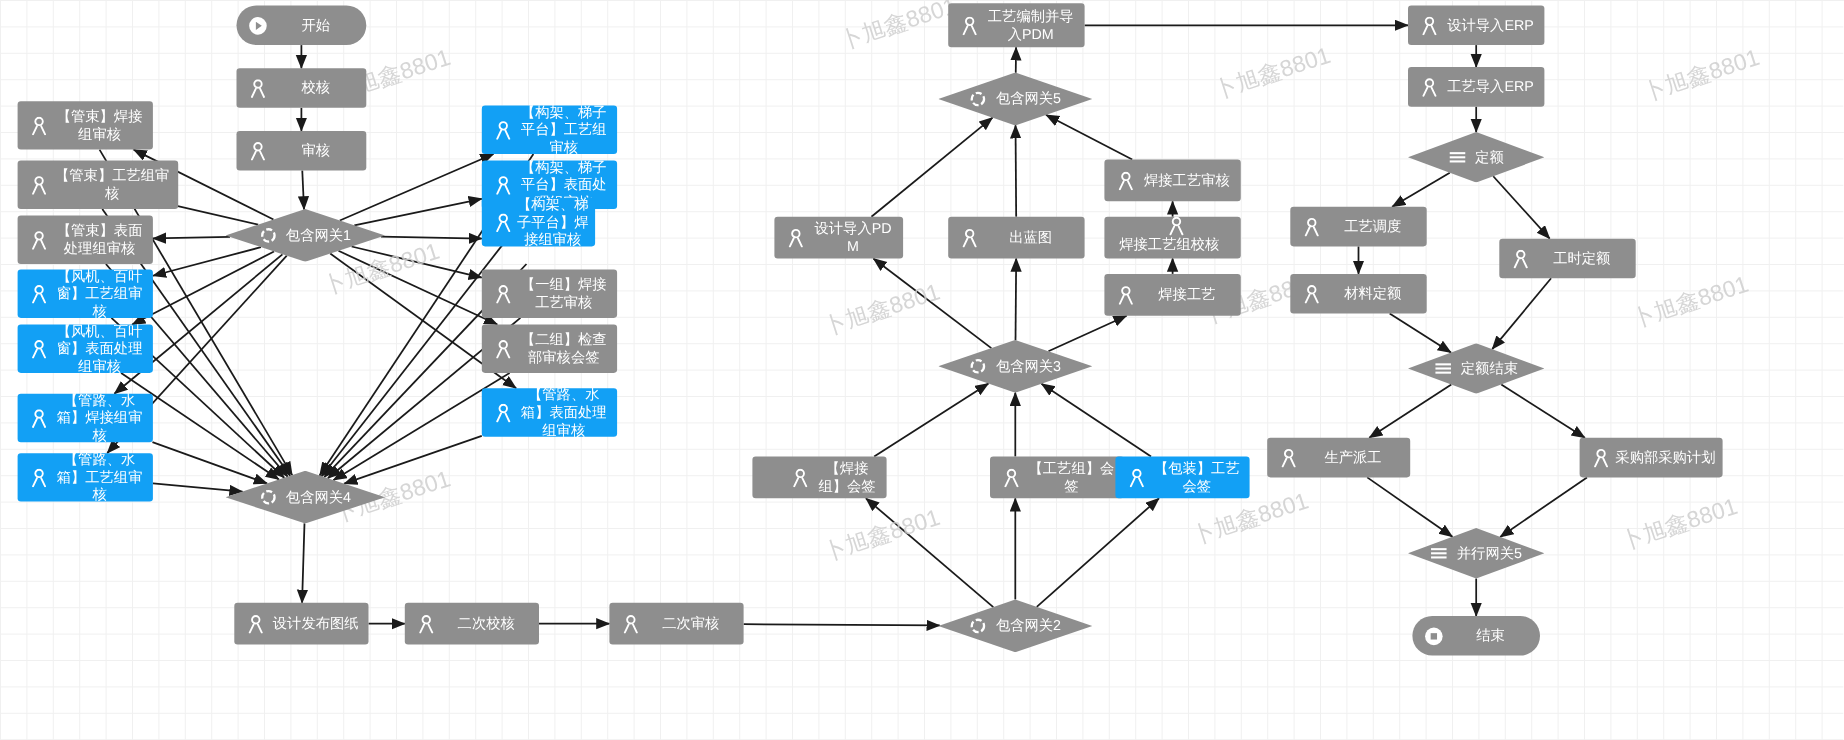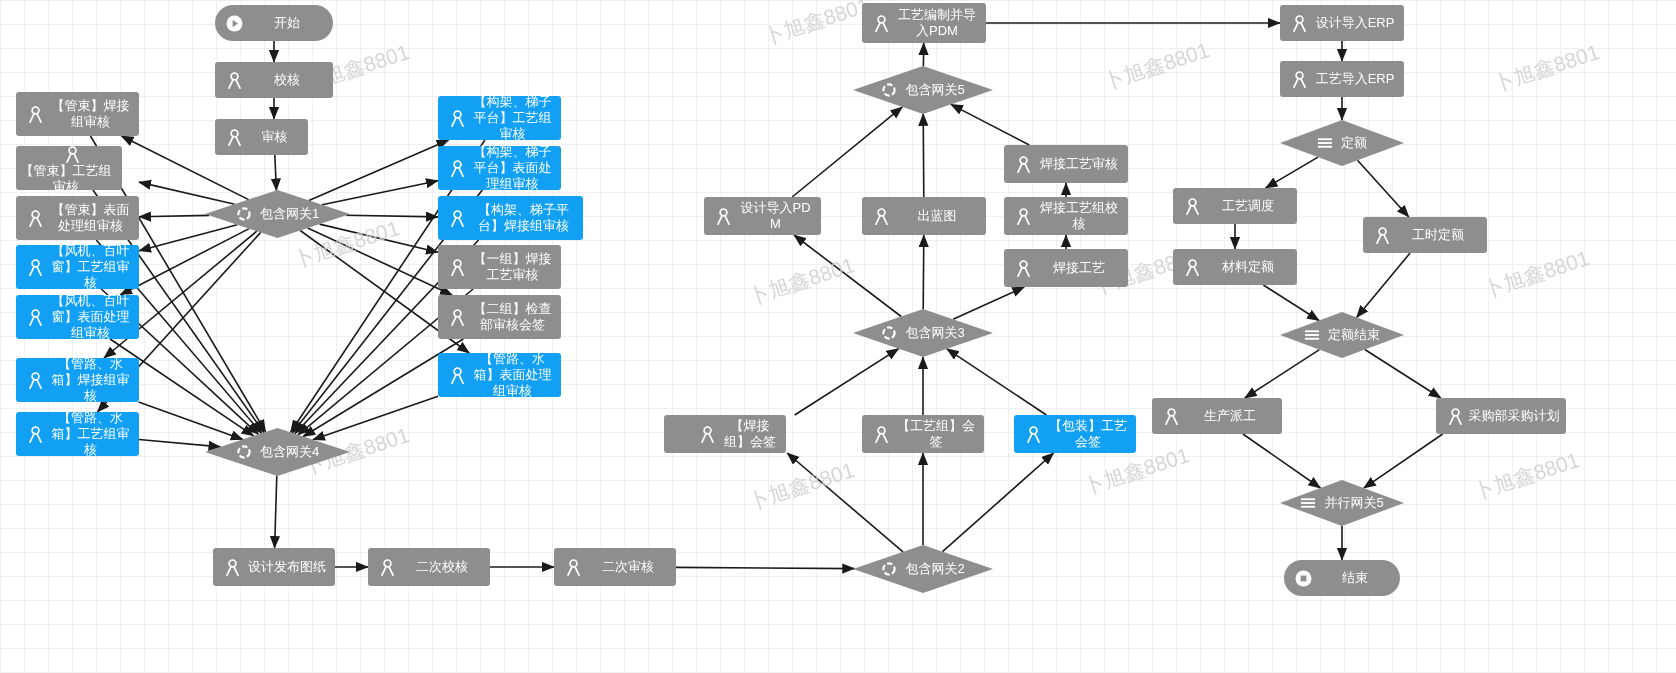--- a/index.html
+++ b/index.html
@@ -150,39 +150,39 @@
       </div>
       <div class="node task" style="left: 215px; top: 62px; width: 118px; height: 36px;">
         <span class="ico">
           <svg width="15" height="17" viewBox="0 0 15 17">
             <circle cx="7.5" cy="4.4" r="3.4" fill="none" stroke="#fff" stroke-width="1.7"></circle>
             <path d="M2 16.2 L5.6 8.6 M13 16.2 L9.4 8.6" stroke="#fff" stroke-width="1.7" fill="none" stroke-linecap="round"></path>
           </svg>
         </span>
         <span class="lbl">校核</span>
       </div>
-      <div class="node task" style="left: 215px; top: 119px; width: 93px; height: 36px;">
+      <div class="node task" style="left: 215px; top: 119px; width: 118px; height: 36px;">
         <span class="ico">
           <svg width="15" height="17" viewBox="0 0 15 17">
             <circle cx="7.5" cy="4.4" r="3.4" fill="none" stroke="#fff" stroke-width="1.7"></circle>
             <path d="M2 16.2 L5.6 8.6 M13 16.2 L9.4 8.6" stroke="#fff" stroke-width="1.7" fill="none" stroke-linecap="round"></path>
           </svg>
         </span>
         <span class="lbl">审核</span>
       </div>
       <div class="node task" style="left: 16px; top: 92px; width: 123px; height: 44px;">
         <span class="ico">
           <svg width="15" height="17" viewBox="0 0 15 17">
             <circle cx="7.5" cy="4.4" r="3.4" fill="none" stroke="#fff" stroke-width="1.7"></circle>
             <path d="M2 16.2 L5.6 8.6 M13 16.2 L9.4 8.6" stroke="#fff" stroke-width="1.7" fill="none" stroke-linecap="round"></path>
           </svg>
         </span>
         <span class="lbl">【管束】焊接组审核</span>
       </div>
-      <div class="node task" style="left: 16px; top: 146px; width: 106px; height: 44px; flex-direction: column;">
+      <div class="node task" style="left: 16px; top: 146px; width: 146px; height: 44px;">
         <span class="ico">
           <svg width="15" height="17" viewBox="0 0 15 17">
             <circle cx="7.5" cy="4.4" r="3.4" fill="none" stroke="#fff" stroke-width="1.7"></circle>
             <path d="M2 16.2 L5.6 8.6 M13 16.2 L9.4 8.6" stroke="#fff" stroke-width="1.7" fill="none" stroke-linecap="round"></path>
           </svg>
         </span>
         <span class="lbl">【管束】工艺组审核</span>
       </div>
       <div class="node task" style="left: 16px; top: 196px; width: 123px; height: 44px;">
         <span class="ico">
@@ -240,21 +240,21 @@
       </div>
       <div class="node task hl" style="left: 438px; top: 146px; width: 123px; height: 44px;">
         <span class="ico">
           <svg width="15" height="17" viewBox="0 0 15 17">
             <circle cx="7.5" cy="4.4" r="3.4" fill="none" stroke="#fff" stroke-width="1.7"></circle>
             <path d="M2 16.2 L5.6 8.6 M13 16.2 L9.4 8.6" stroke="#fff" stroke-width="1.7" fill="none" stroke-linecap="round"></path>
           </svg>
         </span>
         <span class="lbl">【构架、梯子平台】表面处理组审核</span>
       </div>
-      <div class="node task hl" style="left: 438px; top: 196px; width: 145px; height: 44px;">
+      <div class="node task hl" style="left: 438px; top: 180px; width: 103px; height: 44px;">
         <span class="ico">
           <svg width="15" height="17" viewBox="0 0 15 17">
             <circle cx="7.5" cy="4.4" r="3.4" fill="none" stroke="#fff" stroke-width="1.7"></circle>
             <path d="M2 16.2 L5.6 8.6 M13 16.2 L9.4 8.6" stroke="#fff" stroke-width="1.7" fill="none" stroke-linecap="round"></path>
           </svg>
         </span>
         <span class="lbl">【构架、梯子平台】焊接组审核</span>
       </div>
       <div class="node task" style="left: 438px; top: 245px; width: 123px; height: 44px;">
         <span class="ico">
@@ -336,30 +336,30 @@
         <div class="dia"></div>
         <div class="inner">
           <span class="gico">
             <svg width="16" height="16" viewBox="0 0 16 16">
               <circle cx="8" cy="8" r="5.6" fill="none" stroke="#fff" stroke-width="2.1" stroke-dasharray="5.5 2.4"></circle>
             </svg>
           </span>
           <span>包含网关2</span>
         </div>
       </div>
-      <div class="node task" style="left: 664px; top: 415px; width: 122px; height: 38px; padding-left: 24px;">
+      <div class="node task" style="left: 684px; top: 415px; width: 122px; height: 38px; padding-left: 24px;">
         <span class="ico">
           <svg width="15" height="17" viewBox="0 0 15 17">
             <circle cx="7.5" cy="4.4" r="3.4" fill="none" stroke="#fff" stroke-width="1.7"></circle>
             <path d="M2 16.2 L5.6 8.6 M13 16.2 L9.4 8.6" stroke="#fff" stroke-width="1.7" fill="none" stroke-linecap="round"></path>
           </svg>
         </span>
         <span class="lbl">【焊接组】会签</span>
       </div>
-      <div class="node task" style="left: 862px; top: 415px; width: 122px; height: 38px;">
+      <div class="node task" style="left: 900px; top: 415px; width: 122px; height: 38px;">
         <span class="ico">
           <svg width="15" height="17" viewBox="0 0 15 17">
             <circle cx="7.5" cy="4.4" r="3.4" fill="none" stroke="#fff" stroke-width="1.7"></circle>
             <path d="M2 16.2 L5.6 8.6 M13 16.2 L9.4 8.6" stroke="#fff" stroke-width="1.7" fill="none" stroke-linecap="round"></path>
           </svg>
         </span>
         <span class="lbl">【工艺组】会签</span>
       </div>
       <div class="node task hl" style="left: 1014px; top: 415px; width: 122px; height: 38px;">
         <span class="ico">
@@ -401,21 +401,21 @@
       </div>
       <div class="node task" style="left: 1004px; top: 249px; width: 124px; height: 38px;">
         <span class="ico">
           <svg width="15" height="17" viewBox="0 0 15 17">
             <circle cx="7.5" cy="4.4" r="3.4" fill="none" stroke="#fff" stroke-width="1.7"></circle>
             <path d="M2 16.2 L5.6 8.6 M13 16.2 L9.4 8.6" stroke="#fff" stroke-width="1.7" fill="none" stroke-linecap="round"></path>
           </svg>
         </span>
         <span class="lbl">焊接工艺</span>
       </div>
-      <div class="node task" style="left: 1004px; top: 197px; width: 124px; height: 38px;">
+      <div class="node task" style="left: 1004px; top: 197px; width: 124px; height: 38px; flex-direction: column;">
         <span class="ico">
           <svg width="15" height="17" viewBox="0 0 15 17">
             <circle cx="7.5" cy="4.4" r="3.4" fill="none" stroke="#fff" stroke-width="1.7"></circle>
             <path d="M2 16.2 L5.6 8.6 M13 16.2 L9.4 8.6" stroke="#fff" stroke-width="1.7" fill="none" stroke-linecap="round"></path>
           </svg>
         </span>
         <span class="lbl">焊接工艺组校核</span>
       </div>
       <div class="node task" style="left: 1004px; top: 145px; width: 124px; height: 38px;">
         <span class="ico">

